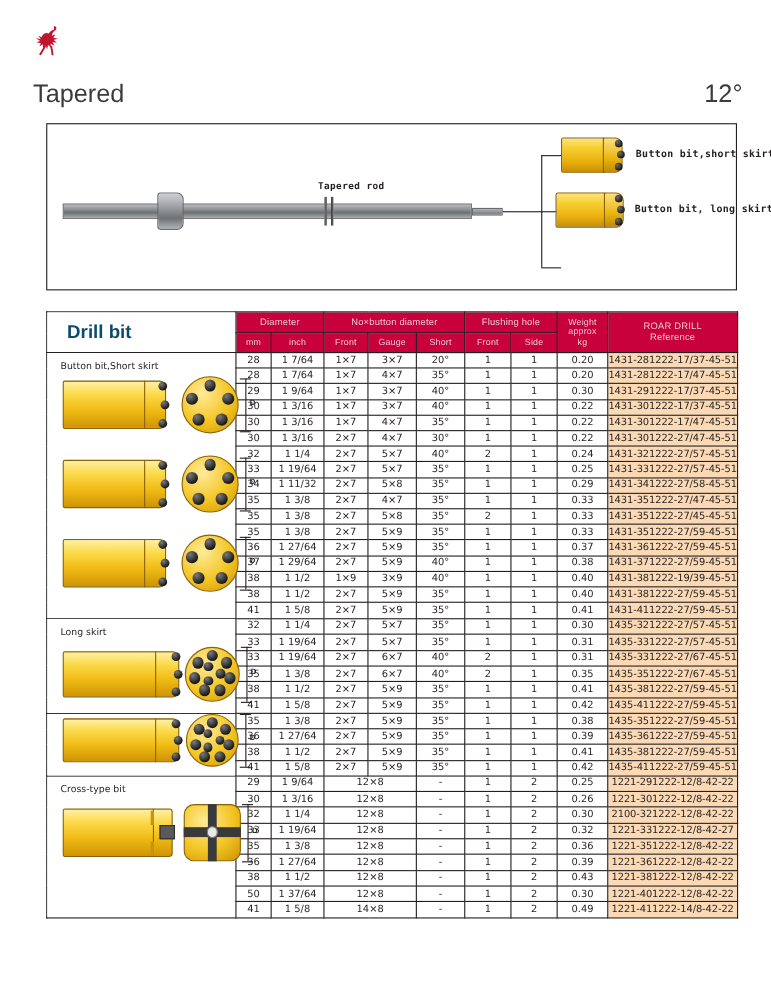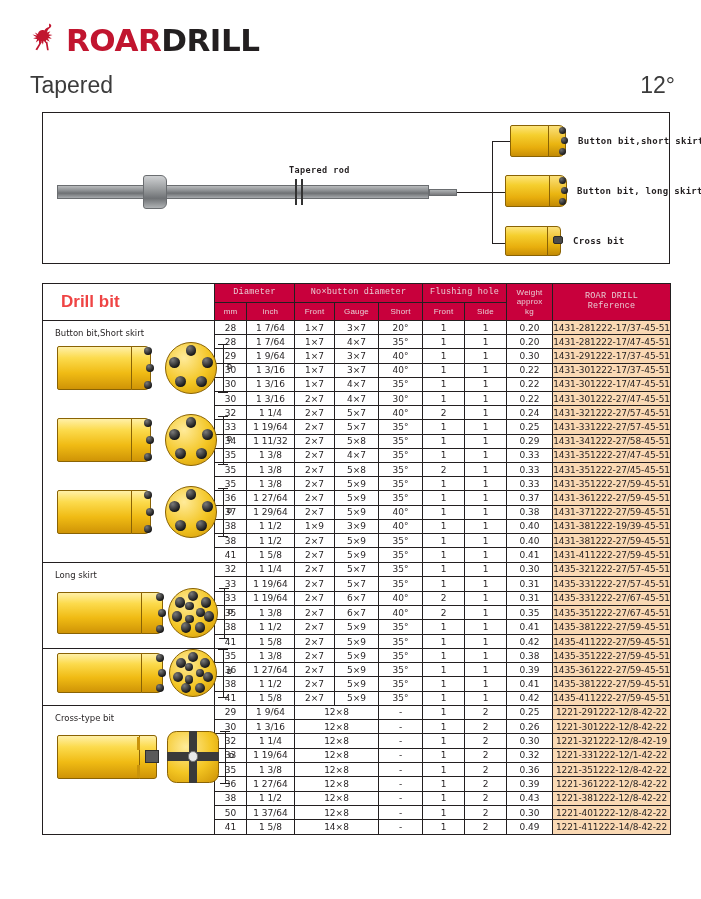--- a/index.html
+++ b/index.html
@@ -53,28 +53,28 @@
               border:1px solid #8a6304; }
   .btn-dot { position:absolute; width:7px; height:7px; border-radius:50%;
              background: radial-gradient(circle at 32% 30%, #6d6d6d, #1d1d1d 70%); }
 
   
   .tbl { position:absolute; left:42px; top:283px; width:628px;
          border-collapse: collapse; table-layout: fixed; }
   .tbl td, .tbl th { border:1px solid #231f20; padding:0; }
   .hd { background:#c8003c; color:#e8cbd3; font-size:8px; font-weight:normal;
         text-align:center; line-height:1.15; padding:3px 1px; letter-spacing:.2px; }
-  .hd-big { font-size:8.5px;font-family:Liberation Mono, monospace; }
+  .hd-big { font-size:8.5px; }
   .cell { text-align:center; font-size:9px; color:#231f20; height:14.1px;
           font-family:"DejaVu Sans", sans-serif; }
   .ref { background:#fad9b4; text-align:center; font-size:9px; color:#231f20;
          letter-spacing:-.1px; }
   .sec-end td { border-bottom: 1.6px solid #231f20; }
   .panel { vertical-align: top; background:#fff; position:relative; }
-  .drillbit-title { font-size:17px; color:#ef4444; padding:8px 0 8px 18px; text-align:left; }
+  .drillbit-title { font-size:17px; color:#0c4a6e; padding:8px 0 8px 18px; text-align:left; }
   .grp-lab { font-size:8.5px; color:#231f20; padding:7px 0 2px 12px; display:block;
              font-family:"DejaVu Sans", sans-serif; }
   .prod { position:relative; width:100%; height:100%; }
 
   
   .p-side { position:absolute; border:1px solid #8a6304; border-radius:2px;
             background: linear-gradient(to bottom,#fff0a8 0%,#fcdb4d 26%,#f0bb14 62%,#cf9406 100%); }
   .p-face { position:absolute; border:1px solid #8a6304; border-radius:50%;
             background: radial-gradient(circle at 36% 30%, #ffeb9a, #f3c522 55%, #cd9205 100%); }
   .p-dot  { position:absolute; border-radius:50%;
@@ -86,23 +86,20 @@
 </style>
 </head>
 <body>
 
 <div class="logo-row">
   <svg class="lion" viewBox="0 0 100 100">
     <path fill="#c1152f" d="M62 12c-6 1-11 5-14 10-4-2-9-2-13 1-3 2-5 5-6 9l-9-4 7 9-14-3 12 8-10 3 12 3-4 9 9-6 1 12 6-10 5 11 2-12 8 9-1-12 11 6-6-10 12 1-9-7 11-4-12-2 6-9-10 4c1-6 4-11 9-14 3-2 4-5 3-8-1-2-3-4-6-4z"></path>
     <path fill="#c1152f" d="M38 52l-16 26 5 2 14-24zM52 56l4 24h5l-4-25z"></path>
     <circle fill="#fff" cx="66" cy="23" r="2.2"></circle>
   </svg>
-  <div class="logo-text">
-    <span class="logo-roar">ROAR</span><span class="logo-drill">DRILL</span>
-  </div>
 </div>
 
 <div class="title-row">
   <div class="page-title">Tapered</div>
   <div class="page-angle">12°</div>
 </div>
 
 <div class="diagram">
   <div class="rod"></div>
   <div class="rod-collar"></div>
@@ -132,28 +129,20 @@
     <div class="bit-img" style="width:62px; height:32px;">
       <div class="bit-body" style="width:46px;"></div>
       <div class="bit-head" style="left:44px; width:18px; border-radius:0 7px 7px 0;"></div>
       <div class="btn-dot" style="left:54px; top:2px;"></div>
       <div class="btn-dot" style="left:56px; top:12px;"></div>
       <div class="btn-dot" style="left:54px; top:23px;"></div>
     </div>
     <div class="bit-lab">Button bit, long skirt</div>
   </div>
 
-  <div class="bit-row" style="left:462px; top:113px;">
-    <div class="bit-img" style="width:58px; height:30px;">
-      <div class="bit-body" style="width:44px;"></div>
-      <div class="bit-head" style="left:42px; width:14px; border-radius:0 4px 4px 0;"></div>
-      <div style="position:absolute; left:48px; top:10px; width:10px; height:8px; background:#4a4a4a; border:1px solid #2a2a2a; border-radius:2px;"></div>
-    </div>
-    <div class="bit-lab">Cross bit</div>
-  </div>
 </div>
 
 <table class="tbl">
   <colgroup>
     <col style="width:172px">
       <col style="width:32px">
       <col style="width:48px">
     <col style="width:40px">
       <col style="width:44px">
       <col style="width:44px">
@@ -626,31 +615,31 @@
         <td class="cell ref">1221-301222-12/8-42-22</td>
       </tr>
       <tr class="">
         <td class="cell">32</td>
         <td class="cell">1 1/4</td>
         <td class="cell" colspan="2">12×8</td>
         <td class="cell">-</td>
         <td class="cell">1</td>
         <td class="cell">2</td>
         <td class="cell">0.30</td>
-        <td class="cell ref">1221-321222-12/8-42-19</td>
+        <td class="cell ref">2100-321222-12/8-42-22</td>
       </tr>
       <tr class="">
         <td class="cell">33</td>
         <td class="cell">1 19/64</td>
         <td class="cell" colspan="2">12×8</td>
         <td class="cell">-</td>
         <td class="cell">1</td>
         <td class="cell">2</td>
         <td class="cell">0.32</td>
-        <td class="cell ref">1221-331222-12/1-42-22</td>
+        <td class="cell ref">1221-331222-12/8-42-27</td>
       </tr>
       <tr class="">
         <td class="cell">35</td>
         <td class="cell">1 3/8</td>
         <td class="cell" colspan="2">12×8</td>
         <td class="cell">-</td>
         <td class="cell">1</td>
         <td class="cell">2</td>
         <td class="cell">0.36</td>
         <td class="cell ref">1221-351222-12/8-42-22</td>

